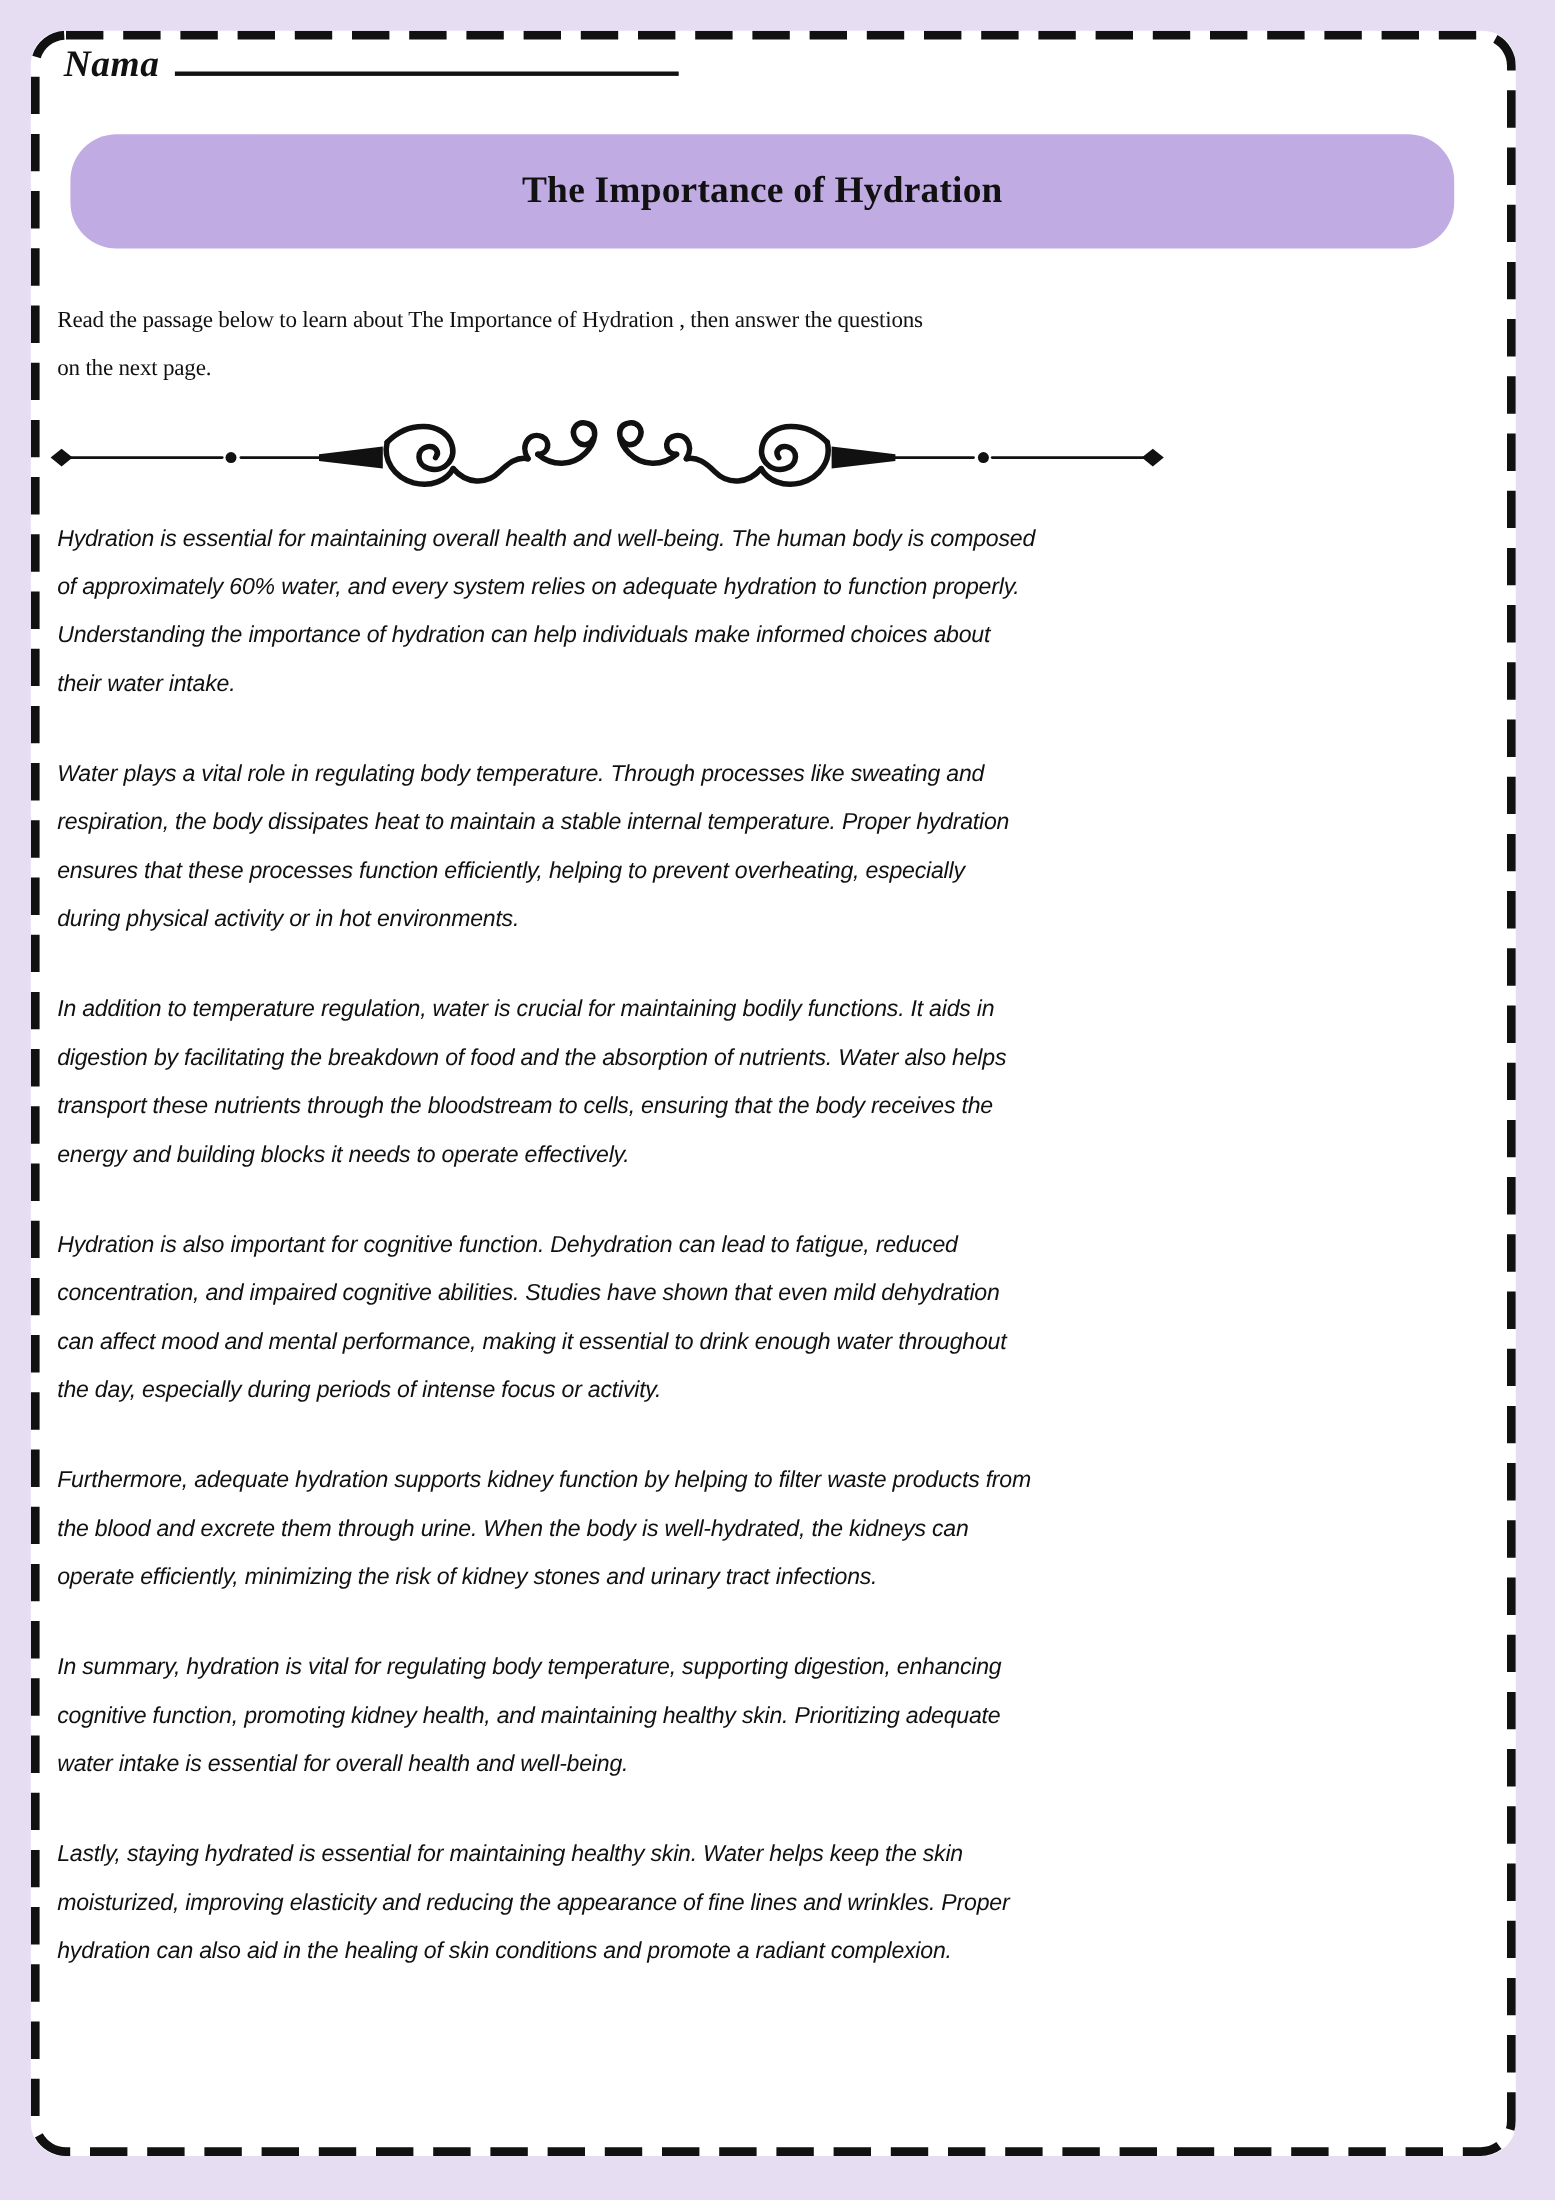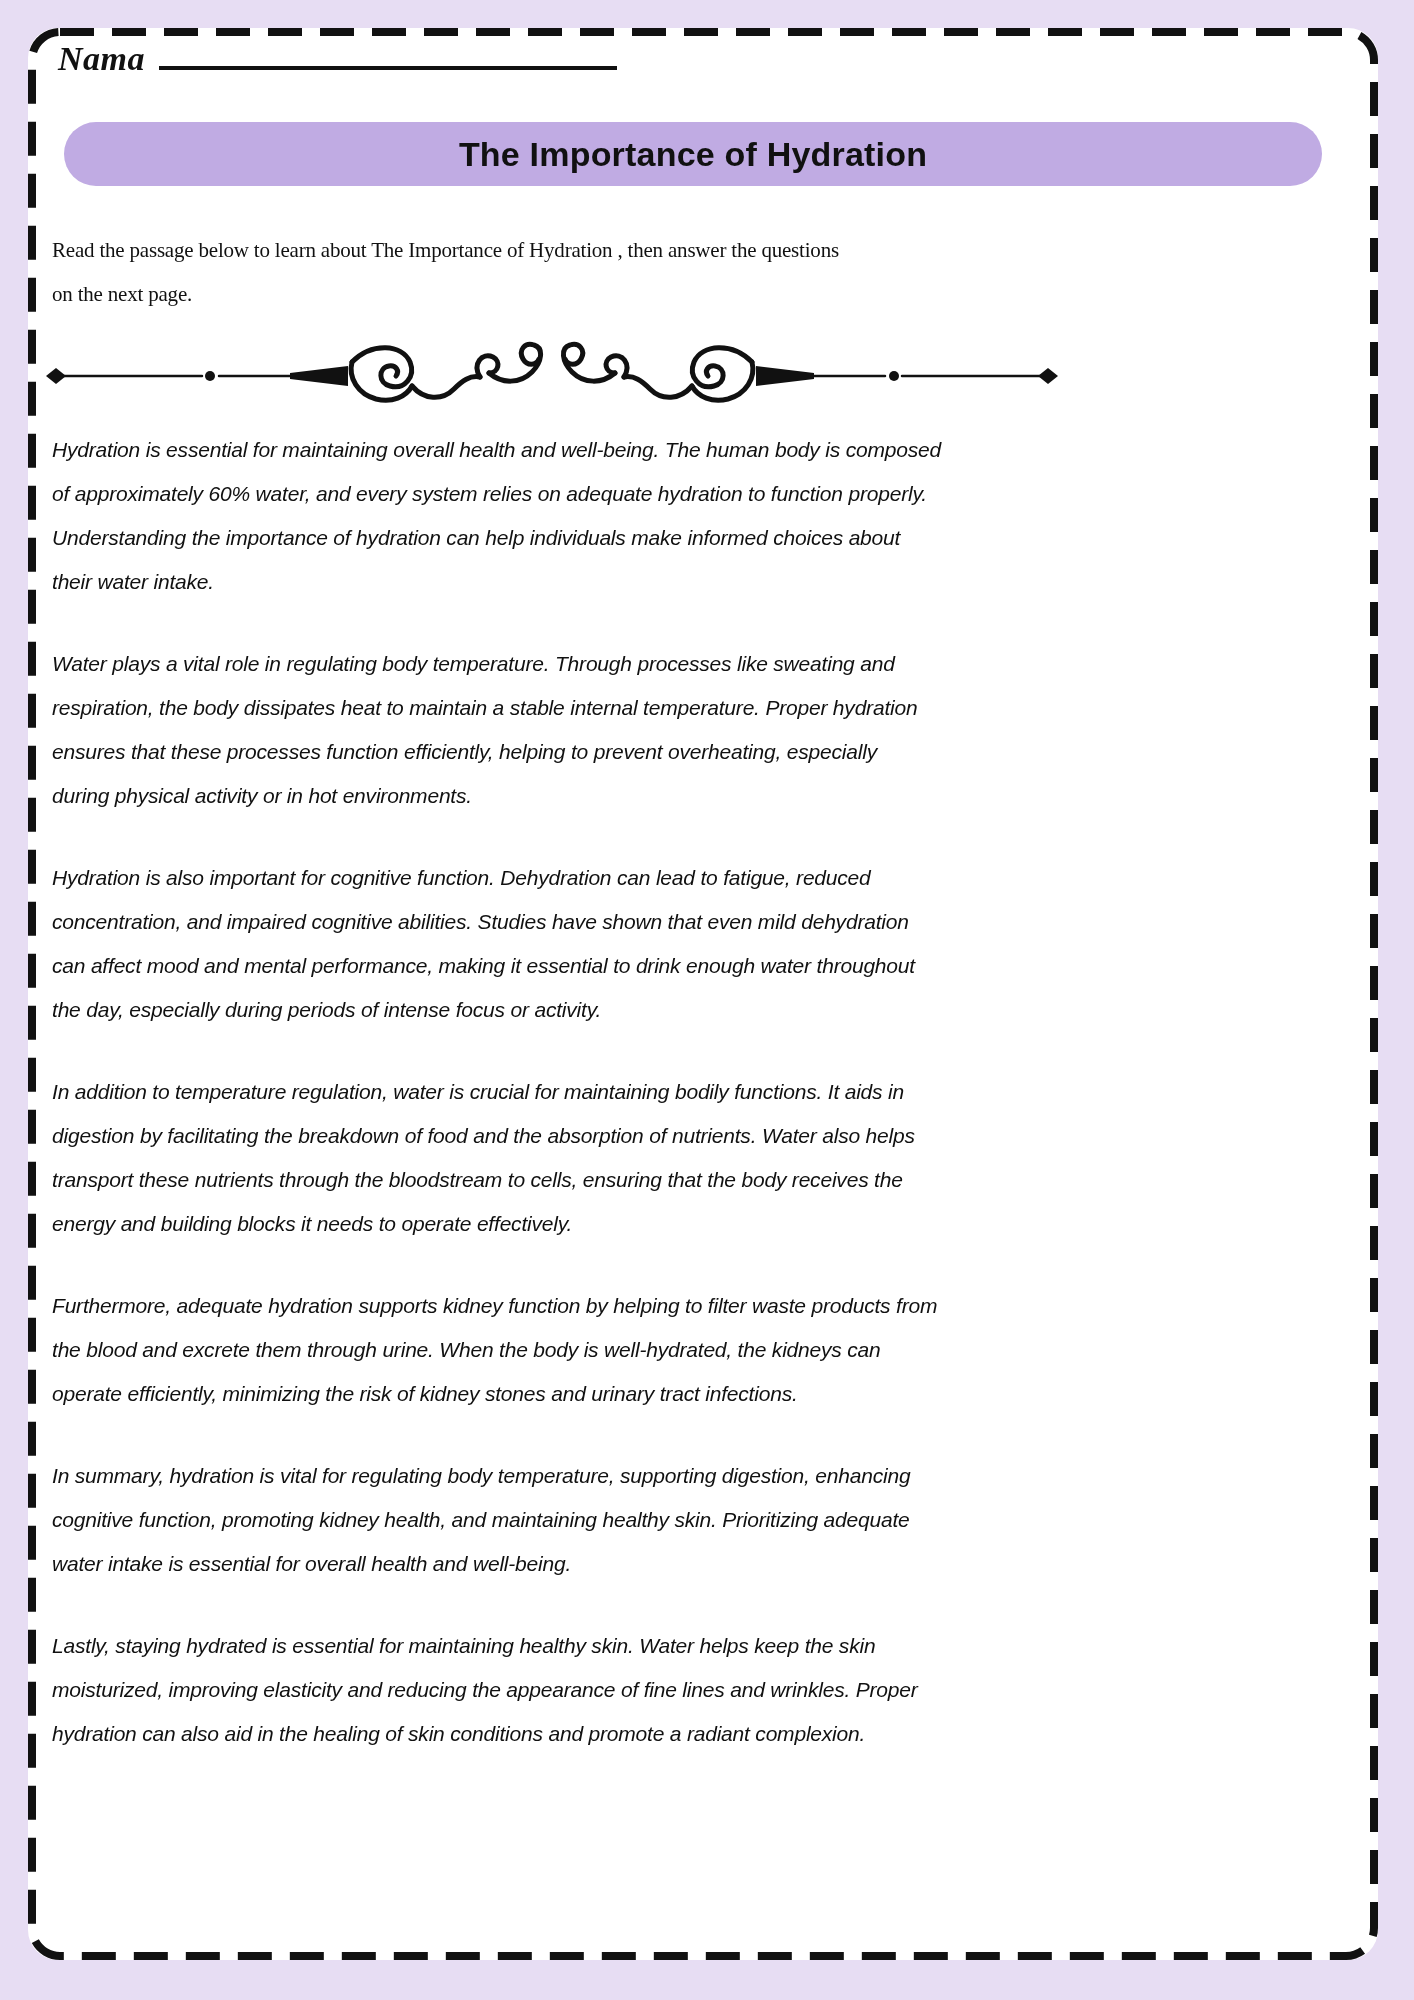--- a/index.html
+++ b/index.html
@@ -29,23 +29,23 @@
     font-weight:bold; font-style:italic;
     font-size:34px; letter-spacing:0.5px;
   }
   .name-line {
     display:inline-block; width:458px; height:2px;
     border-bottom:4px solid #111; margin-left:14px;
   }
 
   .title-banner {
     margin:30px 44px 0 36px;
-    height:64px; border-radius:42px;
+    height:104px; border-radius:42px;
     background: var(--banner-background, #c0abe3);
-    display:flex; align-items:center; justify-content:center;
+    display:flex; align-items:center; justify-content:center;font-family:Liberation Serif, serif;
   }
   .title-banner .title-text {
     font-size:34px; font-weight:bold; letter-spacing:0.2px;
   }
 
   .instructions {
     margin:42px 30px 0 24px;
     font-size:21px; line-height:44px;
     white-space:pre-line;
     letter-spacing:-0.2px;
@@ -120,28 +120,28 @@
 
     <div class="passage">
       <p>Hydration is essential for maintaining overall health and well-being. The human body is composed
 of approximately 60% water, and every system relies on adequate hydration to function properly.
 Understanding the importance of hydration can help individuals make informed choices about
 their water intake.</p>
       <p>Water plays a vital role in regulating body temperature. Through processes like sweating and
 respiration, the body dissipates heat to maintain a stable internal temperature. Proper hydration
 ensures that these processes function efficiently, helping to prevent overheating, especially
 during physical activity or in hot environments.</p>
+      <p>In addition to temperature regulation, water is crucial for maintaining bodily functions. It aids in
+digestion by facilitating the breakdown of food and the absorption of nutrients. Water also helps
+transport these nutrients through the bloodstream to cells, ensuring that the body receives the
+energy and building blocks it needs to operate effectively.</p>
       <p>Hydration is also important for cognitive function. Dehydration can lead to fatigue, reduced
 concentration, and impaired cognitive abilities. Studies have shown that even mild dehydration
 can affect mood and mental performance, making it essential to drink enough water throughout
 the day, especially during periods of intense focus or activity.</p>
-      <p>In addition to temperature regulation, water is crucial for maintaining bodily functions. It aids in
-digestion by facilitating the breakdown of food and the absorption of nutrients. Water also helps
-transport these nutrients through the bloodstream to cells, ensuring that the body receives the
-energy and building blocks it needs to operate effectively.</p>
       <p>Furthermore, adequate hydration supports kidney function by helping to filter waste products from
 the blood and excrete them through urine. When the body is well-hydrated, the kidneys can
 operate efficiently, minimizing the risk of kidney stones and urinary tract infections.</p>
       <p>In summary, hydration is vital for regulating body temperature, supporting digestion, enhancing
 cognitive function, promoting kidney health, and maintaining healthy skin. Prioritizing adequate
 water intake is essential for overall health and well-being.</p>
       <p>Lastly, staying hydrated is essential for maintaining healthy skin. Water helps keep the skin
 moisturized, improving elasticity and reducing the appearance of fine lines and wrinkles. Proper
 hydration can also aid in the healing of skin conditions and promote a radiant complexion.</p>
     </div>

